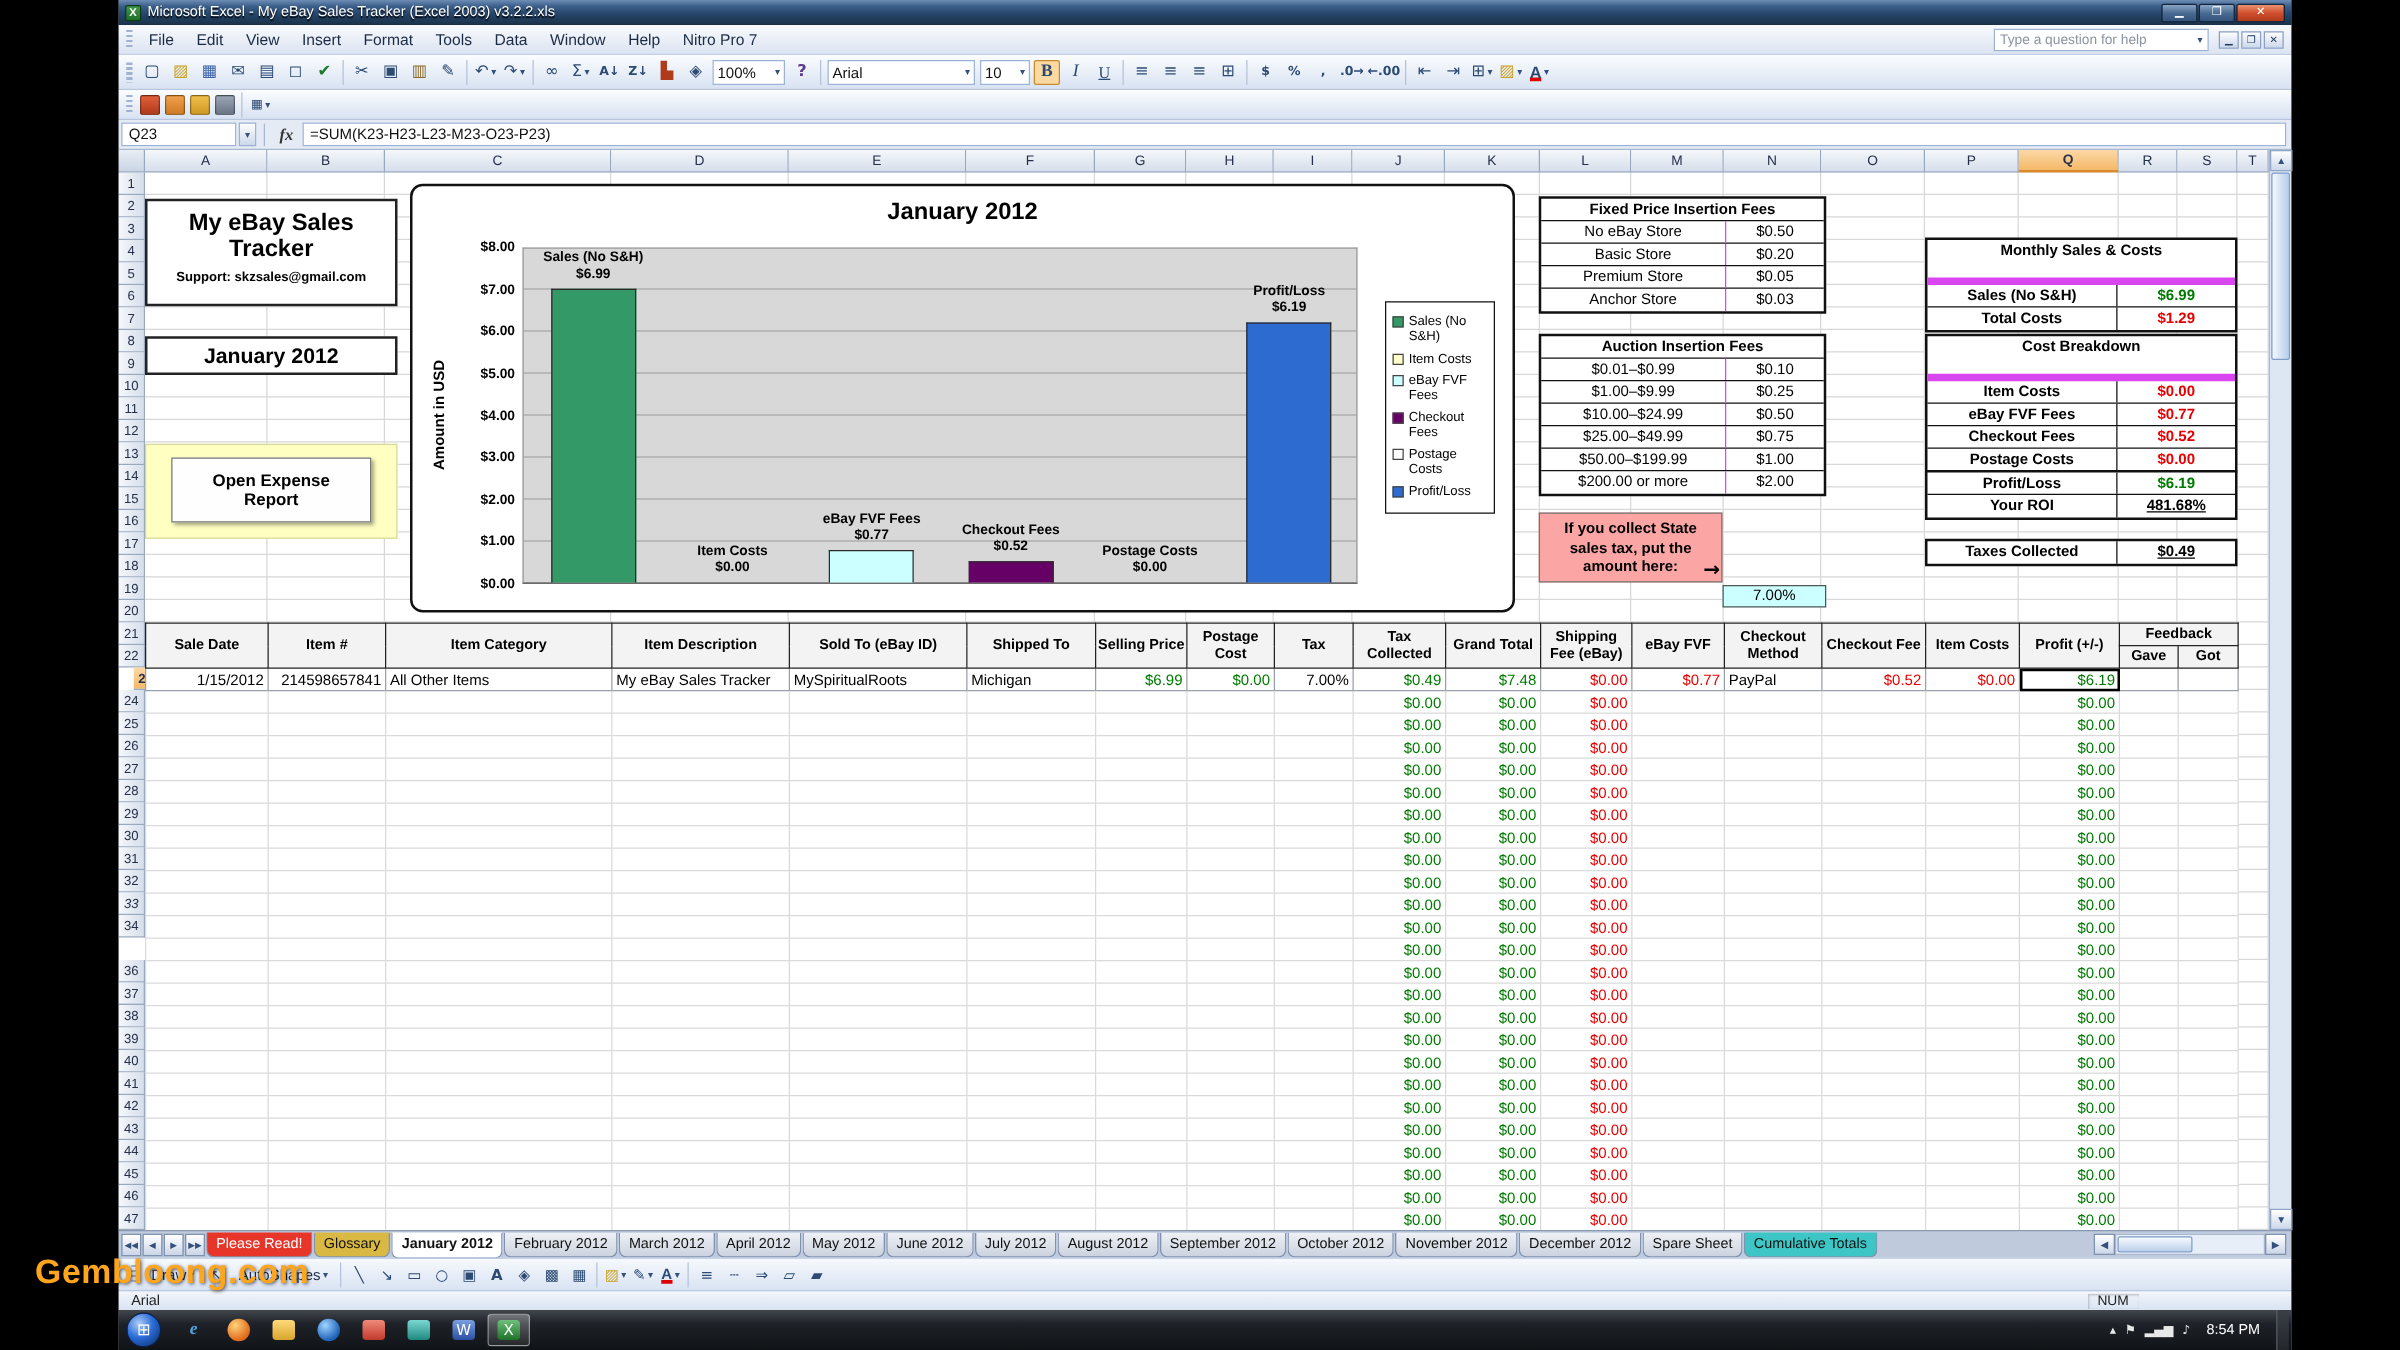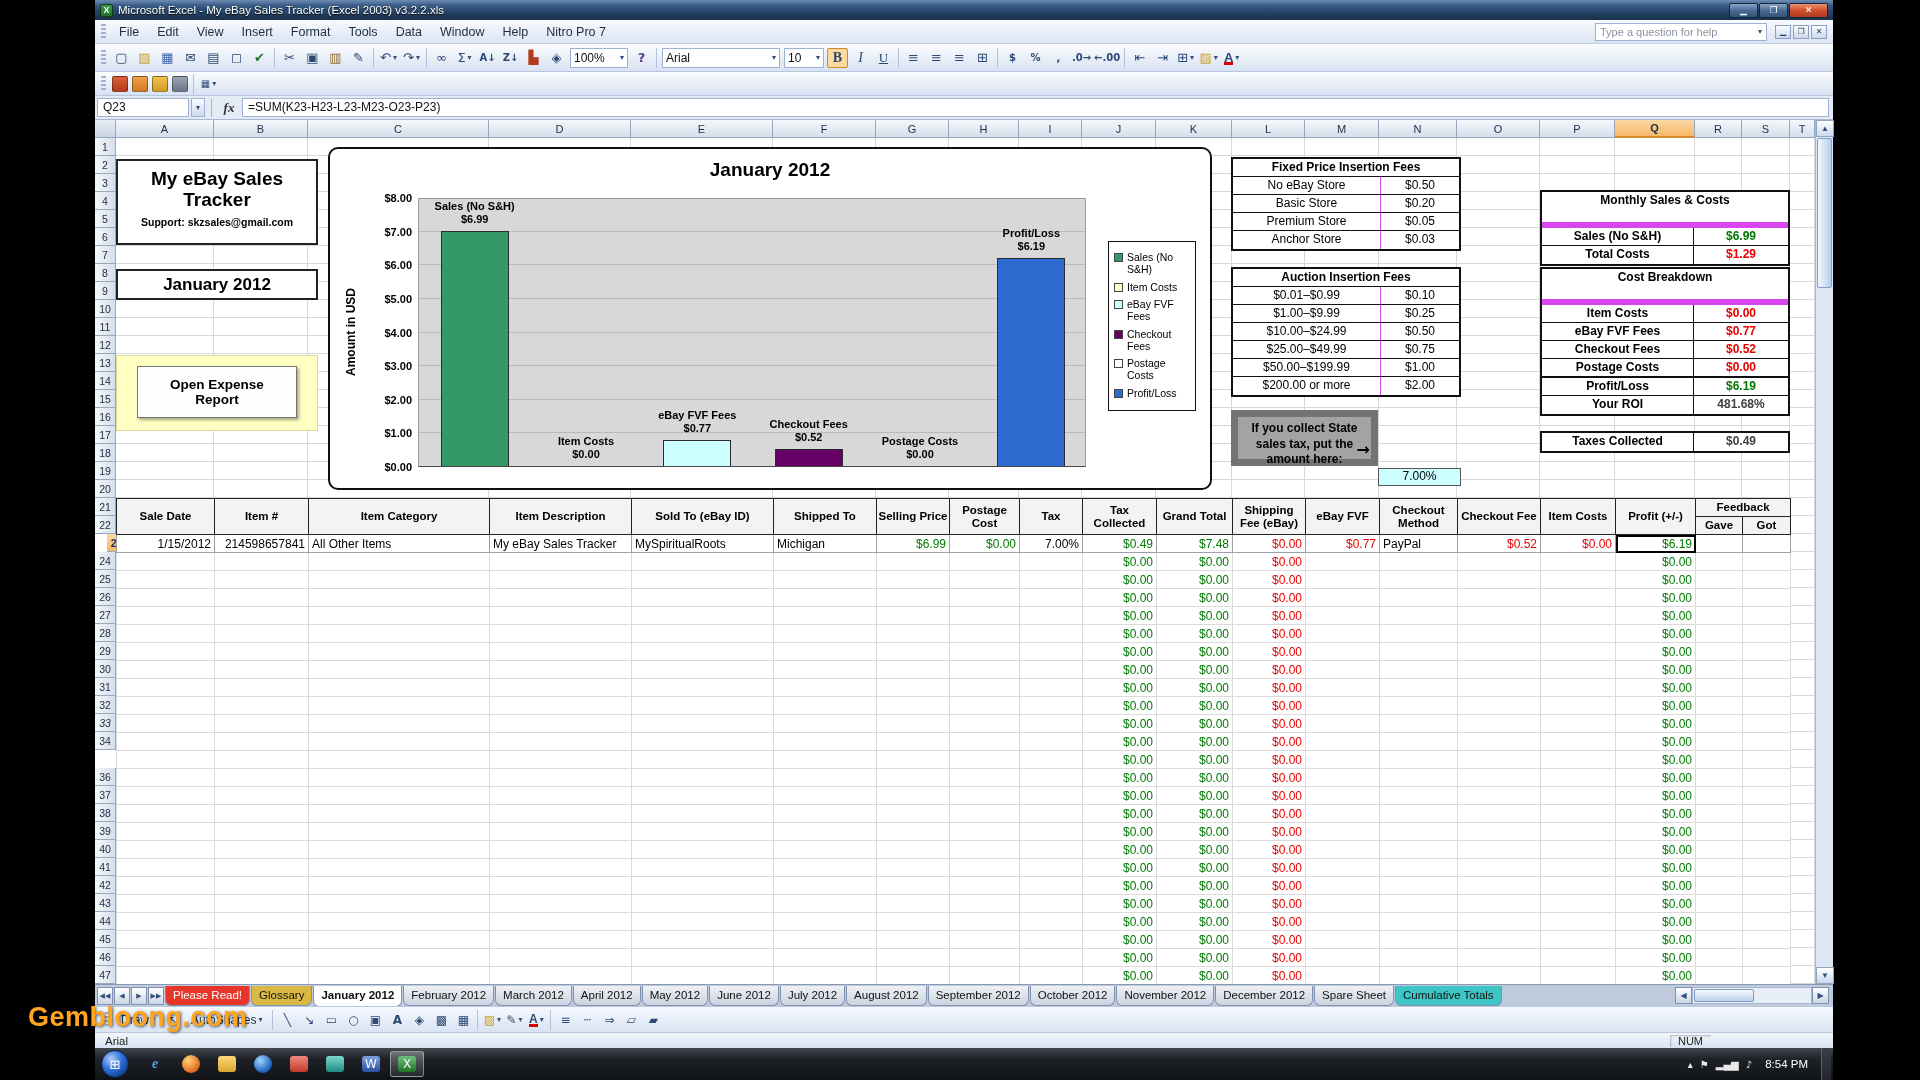--- a/index.html
+++ b/index.html
@@ -100,24 +100,24 @@
 .breakdown{left:1445px;top:129px;width:250px;}
 .profitbox{left:1445px;top:238px;width:250px;}
 .taxesbox{left:1445px;top:293px;width:250px;}
 .sum-title{height:36px;line-height:16px;text-align:center;font-weight:bold;font-size:12px;border-bottom:6px solid #d946ef;}
 .sum-row{display:flex;height:18px;line-height:16px;font-size:12px;border-bottom:1px solid #111;}
 .sum-row:last-child{border-bottom:none;}
 .sum-label{width:152px;text-align:center;border-right:1px solid #111;font-weight:bold;}
 .sum-val{flex:1;text-align:center;font-weight:bold;}
 .green{color:#007a00;}
 .red{color:#e60000;}
-.black{color:#404040;}
-
-
-.taxnote{left:1136px;top:272px;width:147px;height:56px;background:#a3a3a3;border:7px solid #737373;font-size:12px;font-weight:bold;text-align:center;padding:4px 3px;line-height:1.3;}
+.black{color:#000000;text-decoration:underline;}
+
+
+.taxnote{left:1136px;top:272px;width:147px;height:56px;background:#fca5a5;border:1px solid #737373;font-size:12px;font-weight:bold;text-align:center;padding:4px 3px;line-height:1.3;}
 .tax-arrow{position:absolute;right:1px;bottom:-2px;font-size:16px;font-weight:bold;font-family:"DejaVu Sans",sans-serif;}
 .taxcell{left:1283px;top:330px;width:83px;height:18px;background:#ccffff;border:1px solid #555;text-align:center;font-size:12px;line-height:15px;}
 
 
 #main-table{left:21px;top:360px;}
 #main-table table{border-collapse:collapse;table-layout:fixed;background:#fff;border:1px solid #444;}
 #main-table th{border:1px solid #222;background:#f3f3f3;font-size:11.5px;font-weight:bold;line-height:1.08;padding:0 1px;height:18px;text-align:center;overflow:hidden;}
 #main-table td{border:1px solid #dadada;font-size:12px;height:18px;padding:0 3px;white-space:nowrap;overflow:hidden;}
 #main-table tr.filled td{border-color:#9aa0a8;}
 #main-table td.right{text-align:right;}

